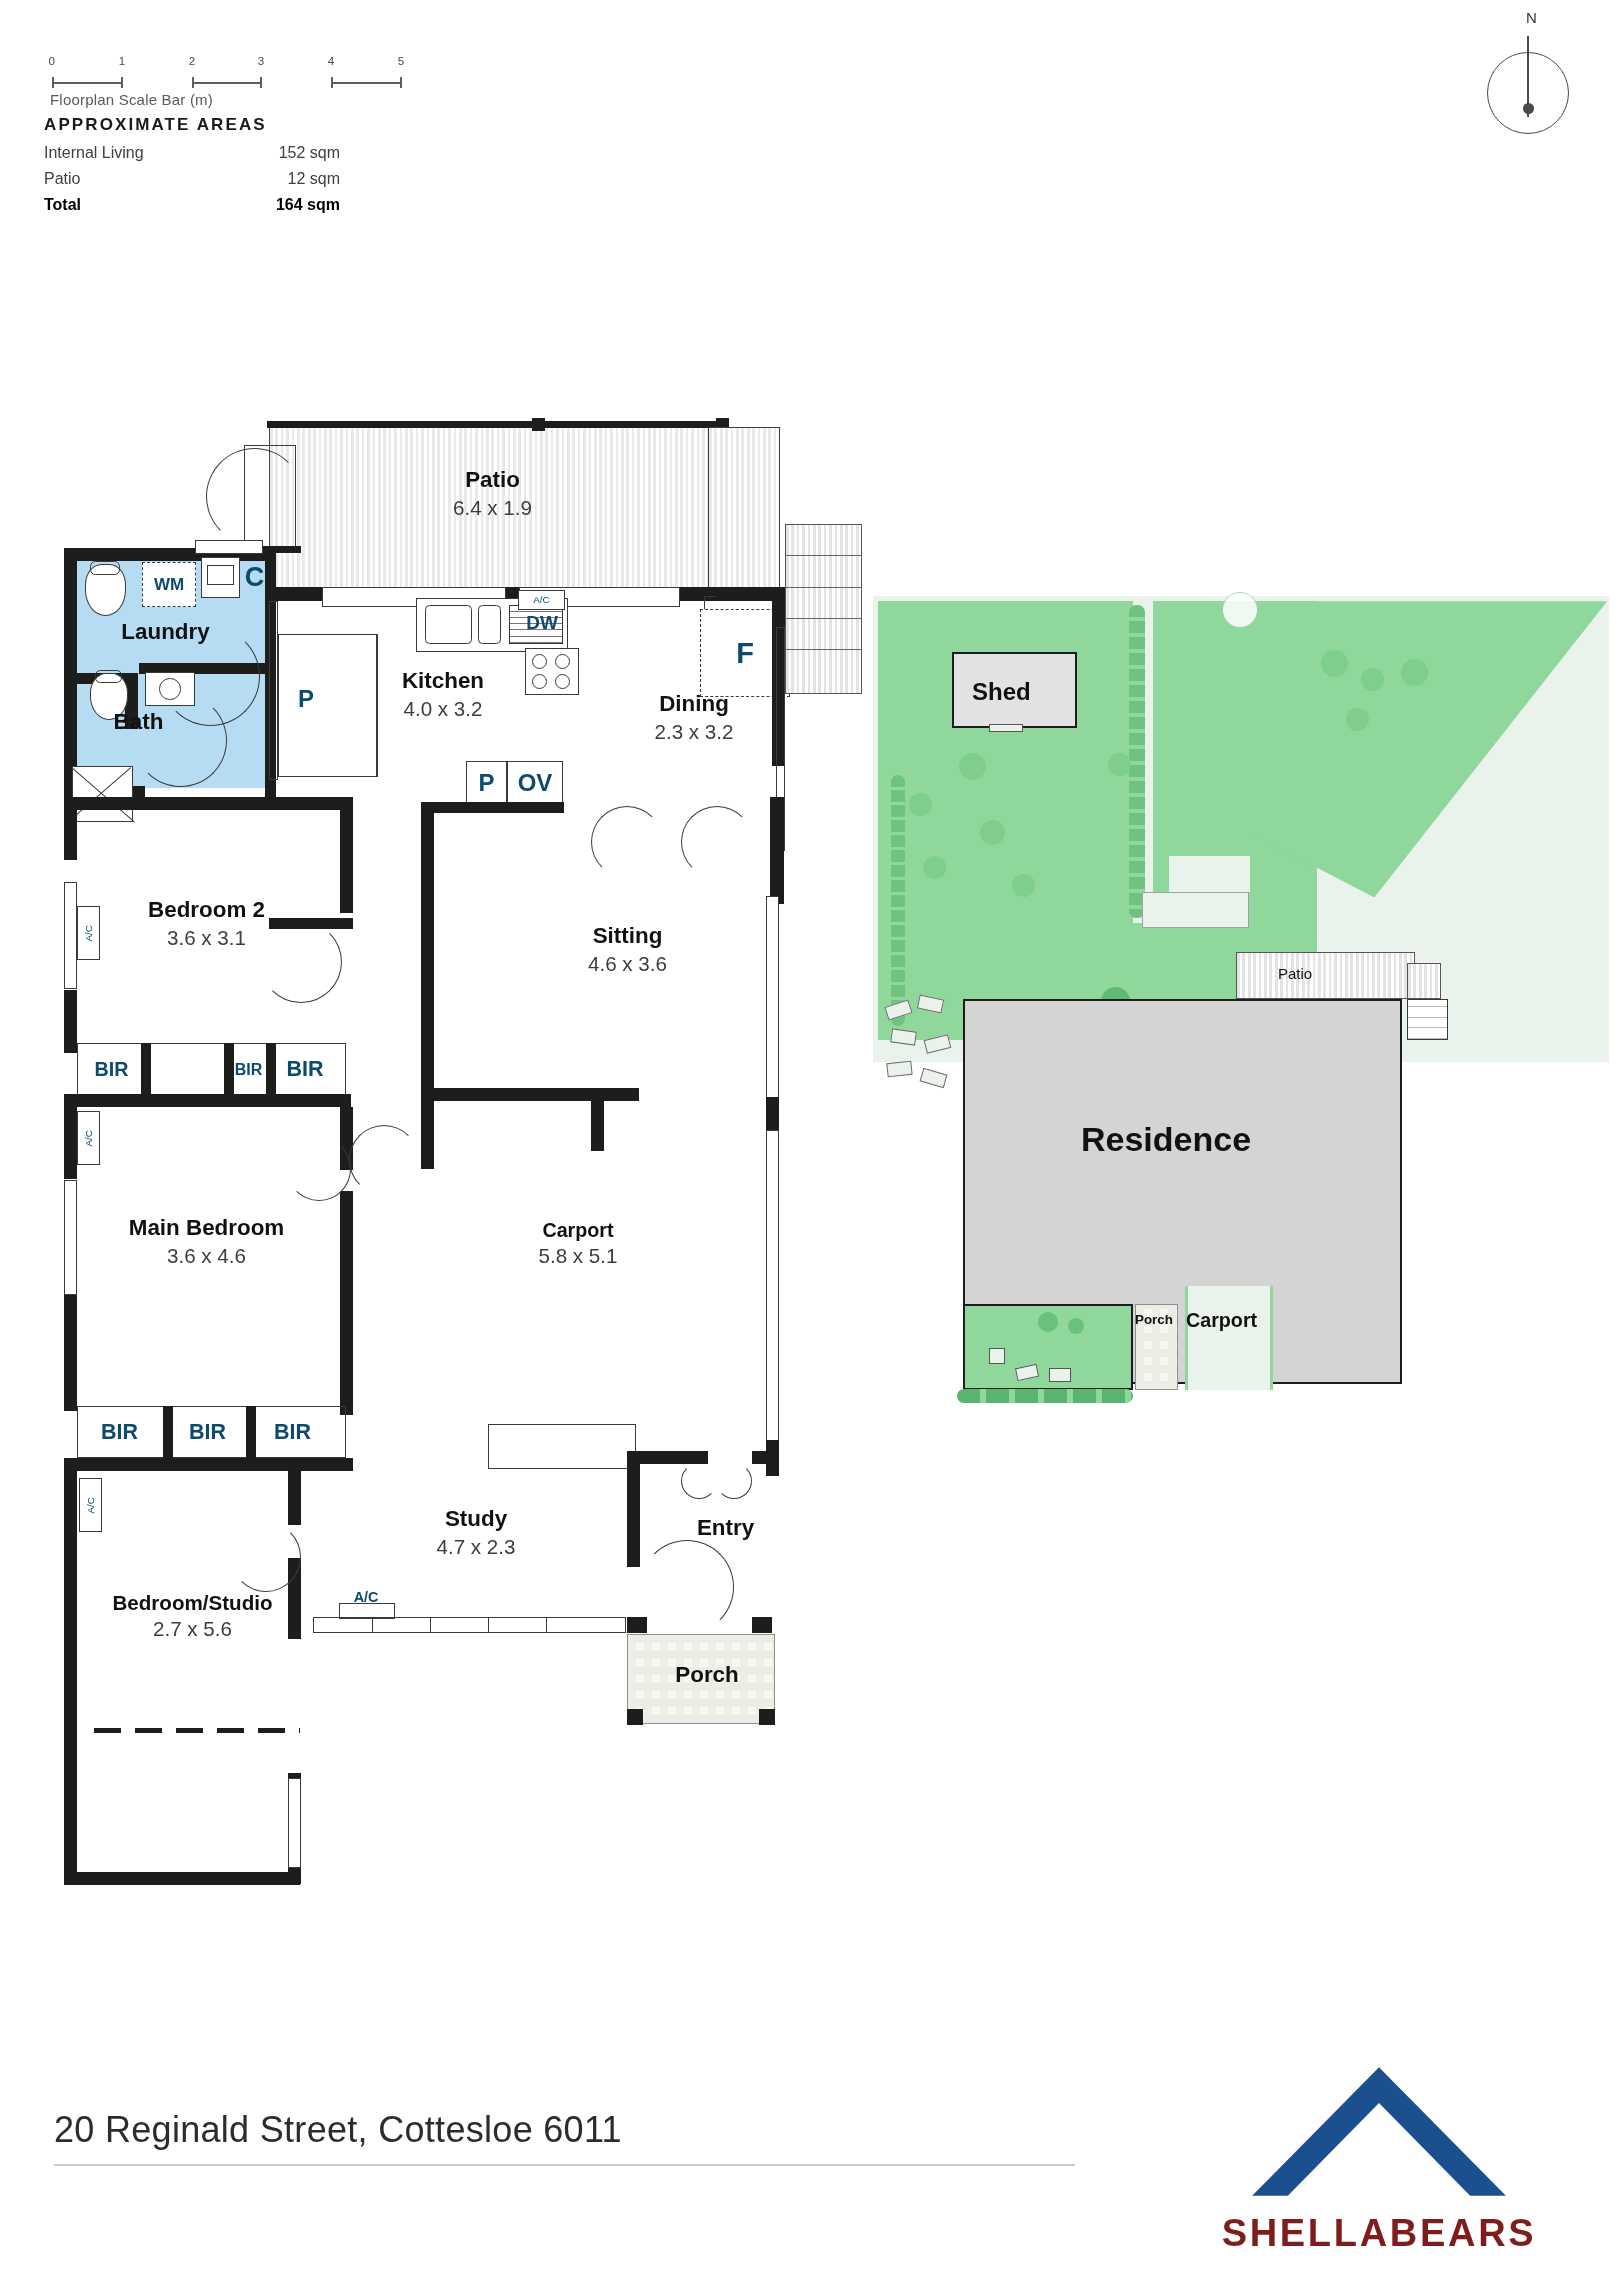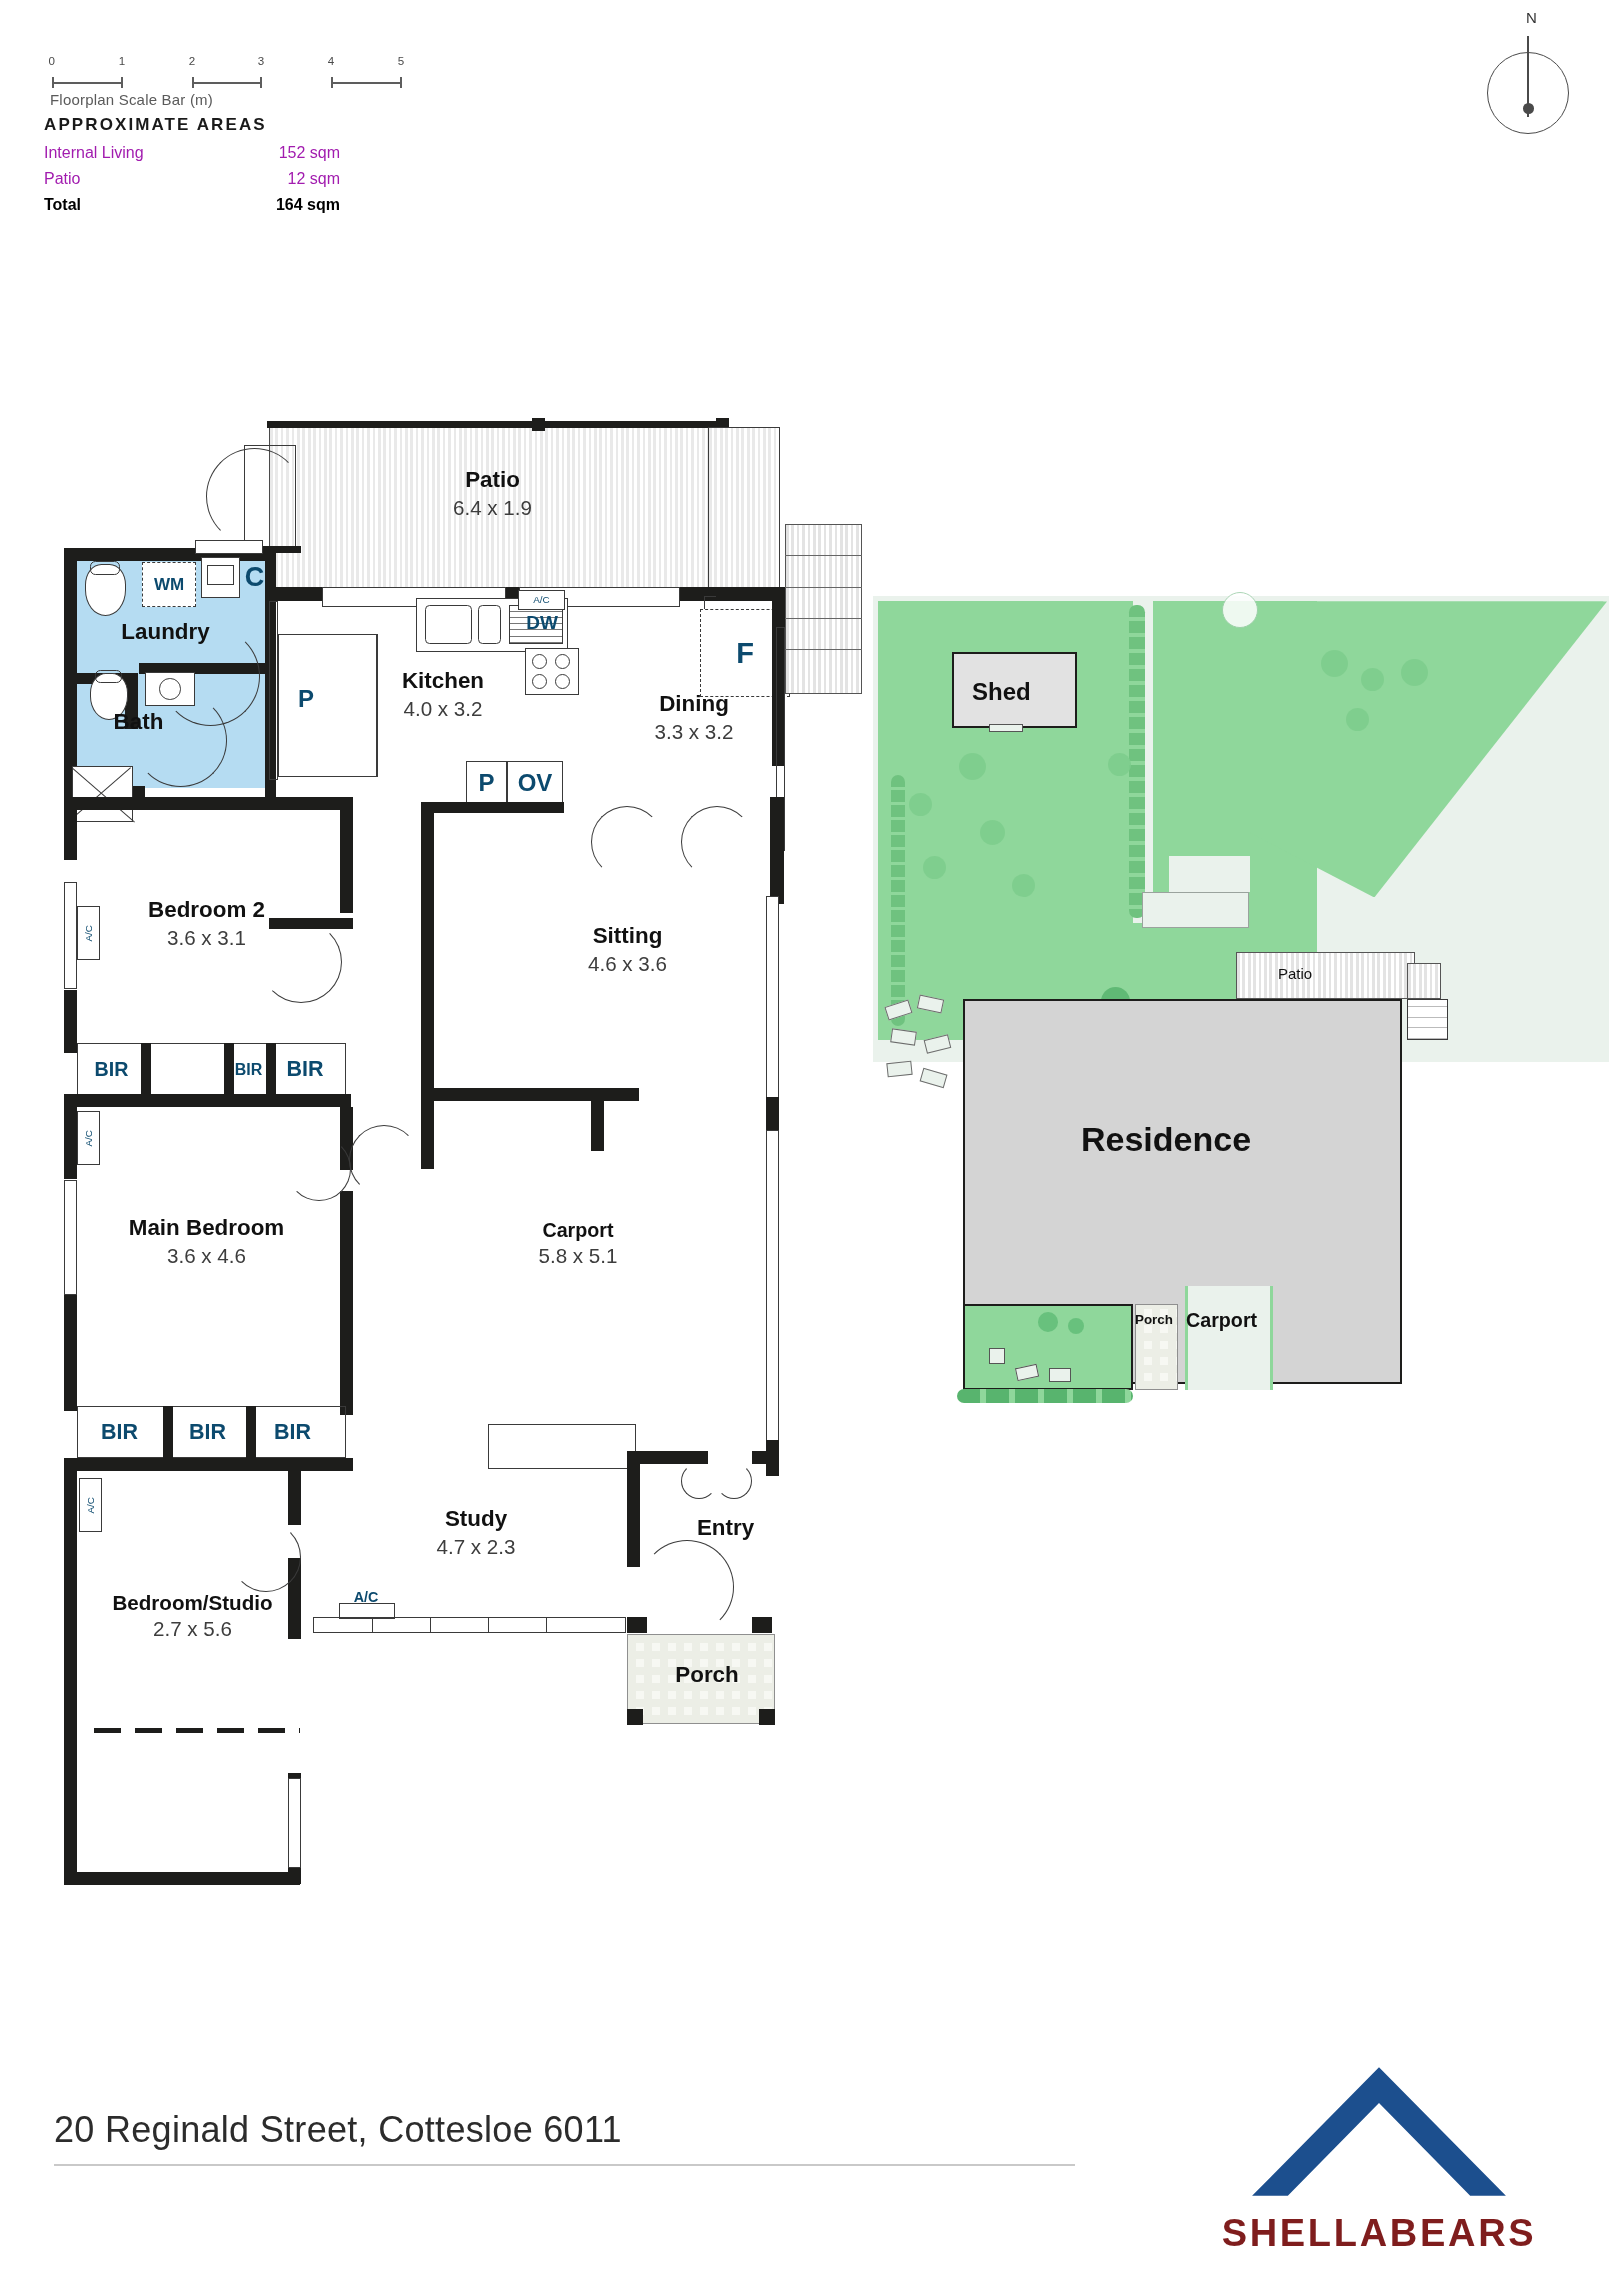--- a/index.html
+++ b/index.html
@@ -23,21 +23,21 @@
     position:absolute; top:6.3px; height:2.7px; background:#5d5d5d;
   }
   #scalebar .bar .cap {
     position:absolute; top:1.8px; width:1.8px; height:10.7px; background:#5d5d5d;
   }
   #scalebar .caption { font-size:15px; color:#5a5a5a; margin-top:2.7px; letter-spacing:0.2px;}
 
   
   #areas { left:44px; top:115px; width:296px; }
   #areas .hdr { font-size:17px; font-weight:bold; letter-spacing:2.1px; color:#1a1a1a; margin-bottom:9px;}
-  #areas .row { display:flex; justify-content:space-between; font-size:16px; color:#a21caf; margin-bottom:8px; }
+  #areas .row { display:flex; justify-content:space-between; font-size:16px; color:#404040; margin-bottom:8px; }
   #areas .row.total { font-weight:bold; color:#000; }
   #areas .row .v { font-variant-numeric: tabular-nums; }
 
   
   #north { left:1478px; top:9px; width:107px; height:134px; }
   #north .nlabel { position:absolute; left:50%; top:0; transform:translateX(-50%); font-size:15px; color:#333; }
   #north .circ { position:absolute; left:9px; top:43px; width:82px; height:82px; border:1.8px solid #4a4a4a; border-radius:50%; }
   #north .needle { position:absolute; left:49px; top:27px; width:1.8px; height:81px; background:#4a4a4a; }
   #north .dot { position:absolute; left:45px; top:94px; width:10.7px; height:10.7px; border-radius:50%; background:#4a4a4a;}
 
@@ -232,21 +232,21 @@
   </div>
   <div class="w" style="left:421px;top:802px;width:143px;height:10.7px;"></div>
 
   <div class="thin" style="left:704px;top:596px;width:81px;height:16px;"></div>
   <div class="w" style="left:716px;top:587px;width:81px;height:14.3px;"></div>
   <div class="tag" style="left:700px;top:609px;width:90px;height:88px;border-style:dashed;font-size:29px;">
     <span>F</span>
   </div>
   <div class="rlabel" style="left:582px;top:690px;width:224px;">
     <div class="n">Dining</div>
-    <div class="d">3.3 x 3.2</div>
+    <div class="d">2.3 x 3.2</div>
   </div>
   <div class="w" style="left:772px;top:587px;width:12.5px;height:179px;"></div>
   <div class="thin" style="left:776px;top:627px;width:9px;height:224px;"></div>
   <div class="w" style="left:770px;top:797px;width:14.3px;height:107px;"></div>
 
   <div class="stripe" style="left:785px;top:524px;width:77px;height:170px;"></div>
   <div class="wl" style="left:785px;top:555px;width:77px;height:1.3px;background:#666;"></div>
   <div class="wl" style="left:785px;top:587px;width:77px;height:1.3px;background:#666;"></div>
   <div class="wl" style="left:785px;top:618px;width:77px;height:1.3px;background:#666;"></div>
   <div class="wl" style="left:785px;top:649px;width:77px;height:1.3px;background:#666;"></div>

